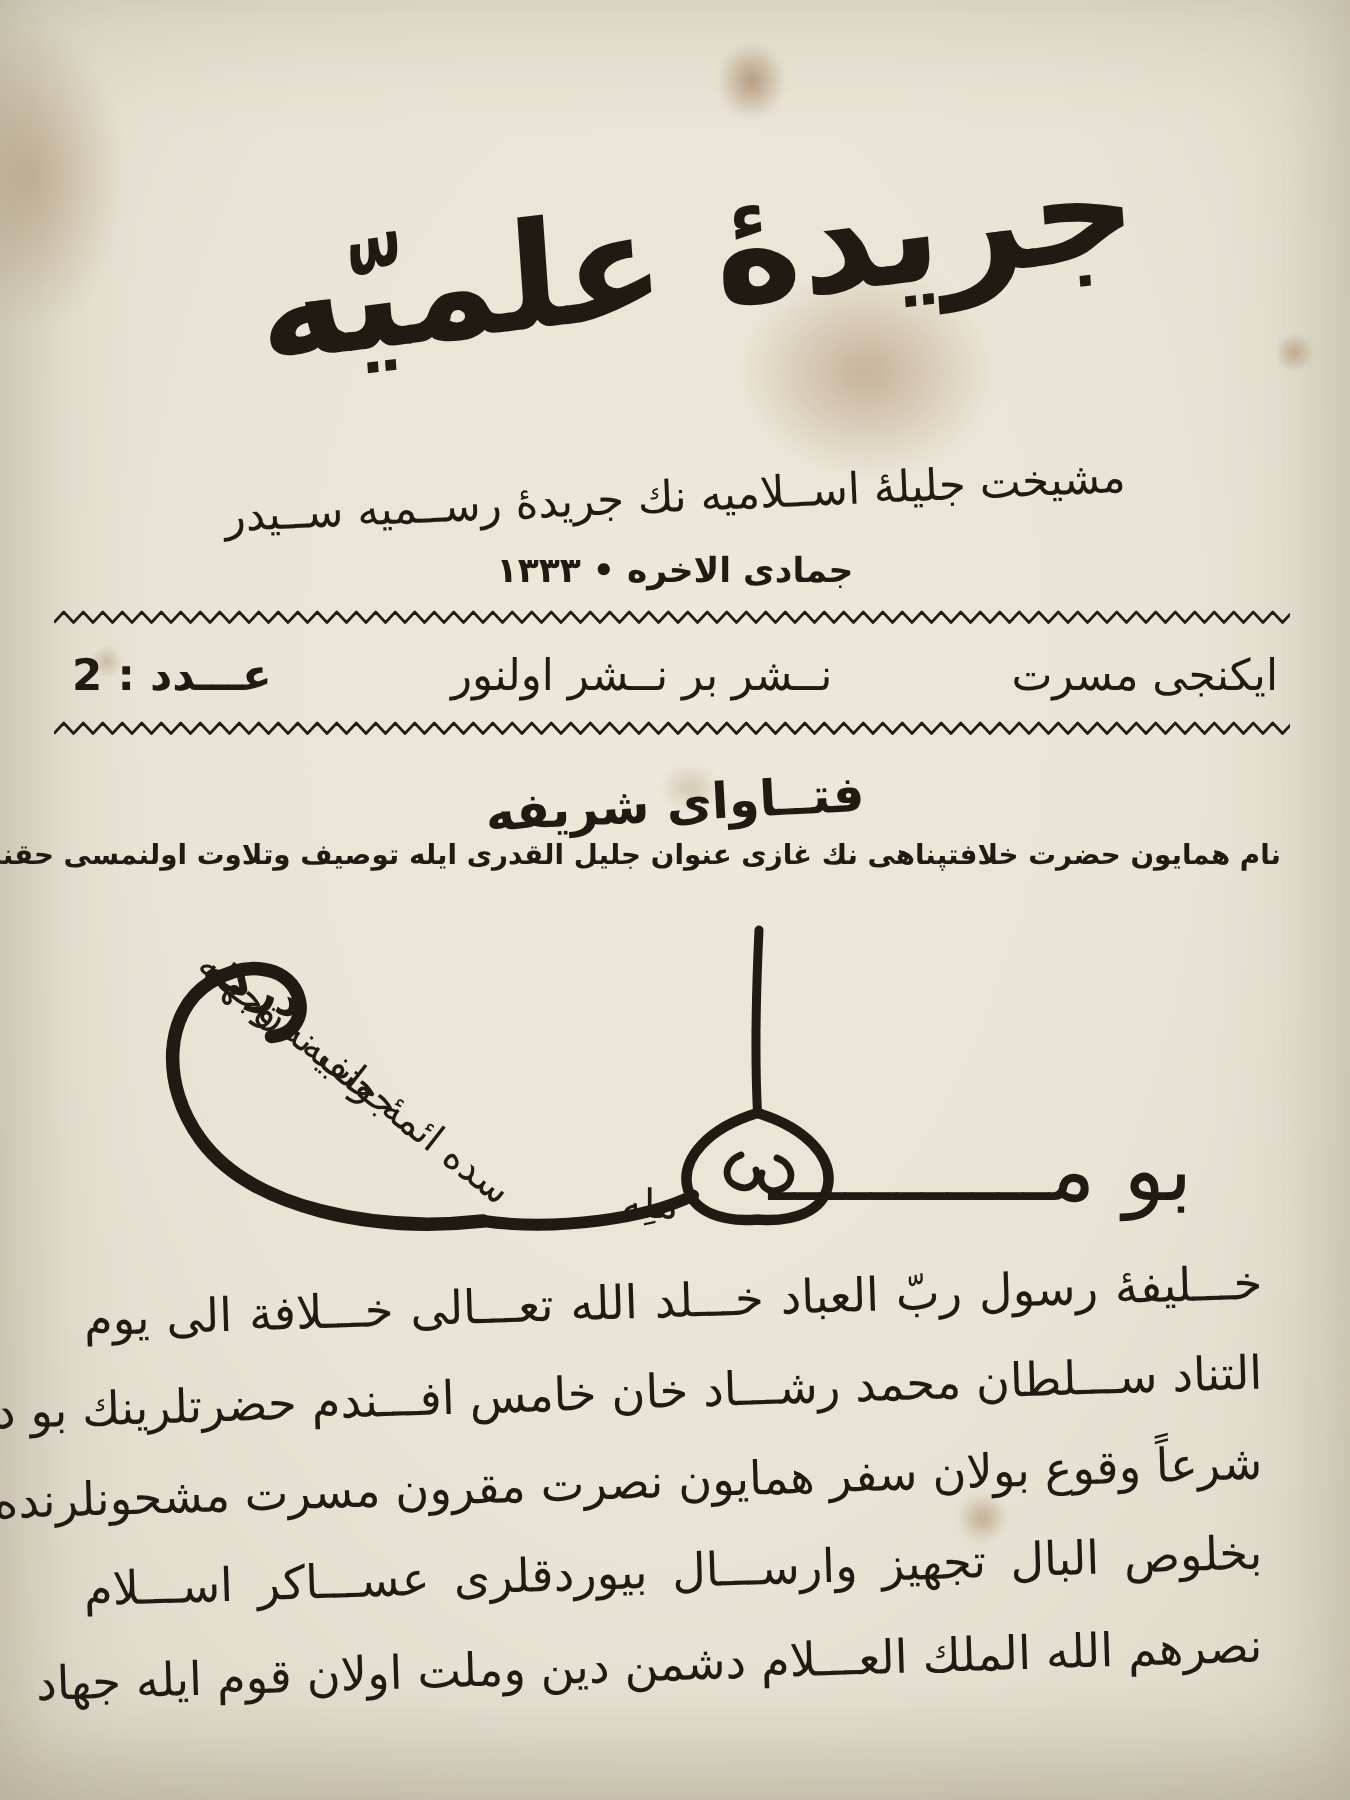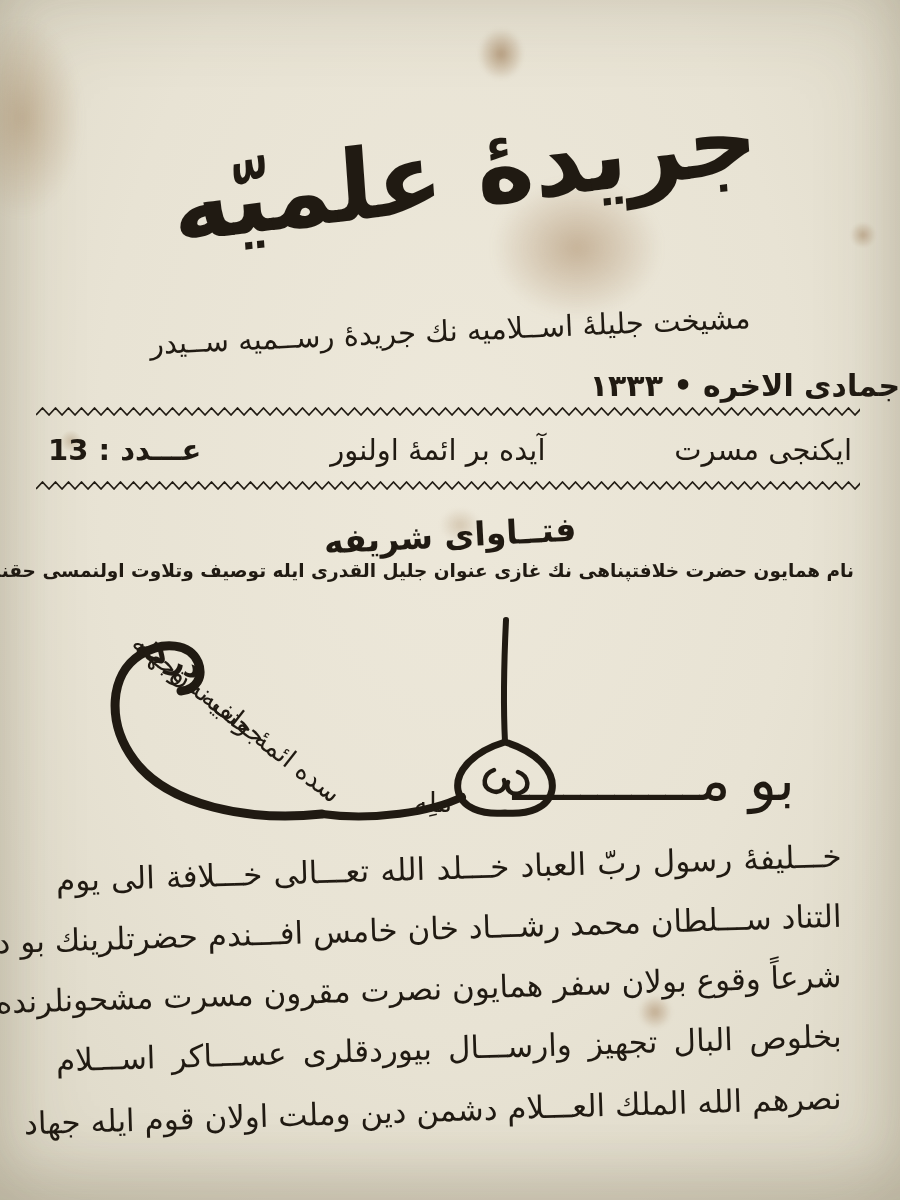--- a/index.html
+++ b/index.html
@@ -25,21 +25,21 @@
     left:0;right:0;top:96px;text-align:center;
     font-size:98px;font-weight:700;letter-spacing:2px;line-height:1.6;
     transform:rotate(-7deg) skewX(-3deg);
     padding-left:30px;
   }
   .subtitle{
     left:0;right:0;top:314px;text-align:center;
     font-size:29px;transform:rotate(-2.5deg);
   }
   .dateline{
-    left:0;right:0;top:368px;text-align:right;font-size:30px;font-weight:600;
+    left:0;right:0;top:368px;text-align:center;font-size:23px;font-weight:600;
   }
   .rule{left:36px;top:0;width:824px;height:16px;}
   .rule.r1{top:404px;} .rule.r2{top:478px;}
   .mastrow{
     left:48px;right:48px;top:424px;height:52px;
     display:flex;align-items:center;justify-content:space-between;
     font-size:29px;
   }
   .mastrow .cell{white-space:nowrap;}
   .mast-issue{font-weight:700;}
@@ -81,22 +81,22 @@
   <div class="abs dateline">جمادى الاخره • ١٣٣٣</div>
 
   <div class="abs rule r1">
     <svg width="824" height="16" viewBox="0 0 824 16">
         <path class="zigzag" fill="none" stroke="#221c14" stroke-width="1.8" stroke-linejoin="round" d="M0 11 l6.5 -7 l6.5 7 l6.5 -7 l6.5 7 l6.5 -7 l6.5 7 l6.5 -7 l6.5 7 l6.5 -7 l6.5 7 l6.5 -7 l6.5 7 l6.5 -7 l6.5 7 l6.5 -7 l6.5 7 l6.5 -7 l6.5 7 l6.5 -7 l6.5 7 l6.5 -7 l6.5 7 l6.5 -7 l6.5 7 l6.5 -7 l6.5 7 l6.5 -7 l6.5 7 l6.5 -7 l6.5 7 l6.5 -7 l6.5 7 l6.5 -7 l6.5 7 l6.5 -7 l6.5 7 l6.5 -7 l6.5 7 l6.5 -7 l6.5 7 l6.5 -7 l6.5 7 l6.5 -7 l6.5 7 l6.5 -7 l6.5 7 l6.5 -7 l6.5 7 l6.5 -7 l6.5 7 l6.5 -7 l6.5 7 l6.5 -7 l6.5 7 l6.5 -7 l6.5 7 l6.5 -7 l6.5 7 l6.5 -7 l6.5 7 l6.5 -7 l6.5 7 l6.5 -7 l6.5 7 l6.5 -7 l6.5 7 l6.5 -7 l6.5 7 l6.5 -7 l6.5 7 l6.5 -7 l6.5 7 l6.5 -7 l6.5 7 l6.5 -7 l6.5 7 l6.5 -7 l6.5 7 l6.5 -7 l6.5 7 l6.5 -7 l6.5 7 l6.5 -7 l6.5 7 l6.5 -7 l6.5 7 l6.5 -7 l6.5 7 l6.5 -7 l6.5 7 l6.5 -7 l6.5 7 l6.5 -7 l6.5 7 l6.5 -7 l6.5 7 l6.5 -7 l6.5 7 l6.5 -7 l6.5 7 l6.5 -7 l6.5 7 l6.5 -7 l6.5 7 l6.5 -7 l6.5 7 l6.5 -7 l6.5 7 l6.5 -7 l6.5 7 l6.5 -7 l6.5 7 l6.5 -7 l6.5 7 l6.5 -7 l6.5 7 l6.5 -7 l6.5 7 l6.5 -7 l6.5 7 l6.5 -7 l6.5 7 l6.5 -7 l6.5 7 l6.5 -7 l6.5 7 l6.5 -7 l6.5 7"></path>
       </svg>
   </div>
 
   <div class="abs mastrow">
     <span class="cell">ايكنجى مسرت</span>
-    <span class="cell">آيده بر ائمۀ اولنور</span>
-    <span class="cell mast-issue">عـــدد : 13</span>
+    <span class="cell">نــشر بر نــشر اولنور</span>
+    <span class="cell mast-issue">عـــدد : 2</span>
   </div>
 
   <div class="abs rule r2">
     <svg width="824" height="16" viewBox="0 0 824 16">
         <path class="zigzag" fill="none" stroke="#221c14" stroke-width="1.8" stroke-linejoin="round" d="M0 11 l6.5 -7 l6.5 7 l6.5 -7 l6.5 7 l6.5 -7 l6.5 7 l6.5 -7 l6.5 7 l6.5 -7 l6.5 7 l6.5 -7 l6.5 7 l6.5 -7 l6.5 7 l6.5 -7 l6.5 7 l6.5 -7 l6.5 7 l6.5 -7 l6.5 7 l6.5 -7 l6.5 7 l6.5 -7 l6.5 7 l6.5 -7 l6.5 7 l6.5 -7 l6.5 7 l6.5 -7 l6.5 7 l6.5 -7 l6.5 7 l6.5 -7 l6.5 7 l6.5 -7 l6.5 7 l6.5 -7 l6.5 7 l6.5 -7 l6.5 7 l6.5 -7 l6.5 7 l6.5 -7 l6.5 7 l6.5 -7 l6.5 7 l6.5 -7 l6.5 7 l6.5 -7 l6.5 7 l6.5 -7 l6.5 7 l6.5 -7 l6.5 7 l6.5 -7 l6.5 7 l6.5 -7 l6.5 7 l6.5 -7 l6.5 7 l6.5 -7 l6.5 7 l6.5 -7 l6.5 7 l6.5 -7 l6.5 7 l6.5 -7 l6.5 7 l6.5 -7 l6.5 7 l6.5 -7 l6.5 7 l6.5 -7 l6.5 7 l6.5 -7 l6.5 7 l6.5 -7 l6.5 7 l6.5 -7 l6.5 7 l6.5 -7 l6.5 7 l6.5 -7 l6.5 7 l6.5 -7 l6.5 7 l6.5 -7 l6.5 7 l6.5 -7 l6.5 7 l6.5 -7 l6.5 7 l6.5 -7 l6.5 7 l6.5 -7 l6.5 7 l6.5 -7 l6.5 7 l6.5 -7 l6.5 7 l6.5 -7 l6.5 7 l6.5 -7 l6.5 7 l6.5 -7 l6.5 7 l6.5 -7 l6.5 7 l6.5 -7 l6.5 7 l6.5 -7 l6.5 7 l6.5 -7 l6.5 7 l6.5 -7 l6.5 7 l6.5 -7 l6.5 7 l6.5 -7 l6.5 7 l6.5 -7 l6.5 7 l6.5 -7 l6.5 7 l6.5 -7 l6.5 7 l6.5 -7 l6.5 7"></path>
       </svg>
   </div>
 
   <div class="abs heading">فتــاواى شريفه</div>
 

